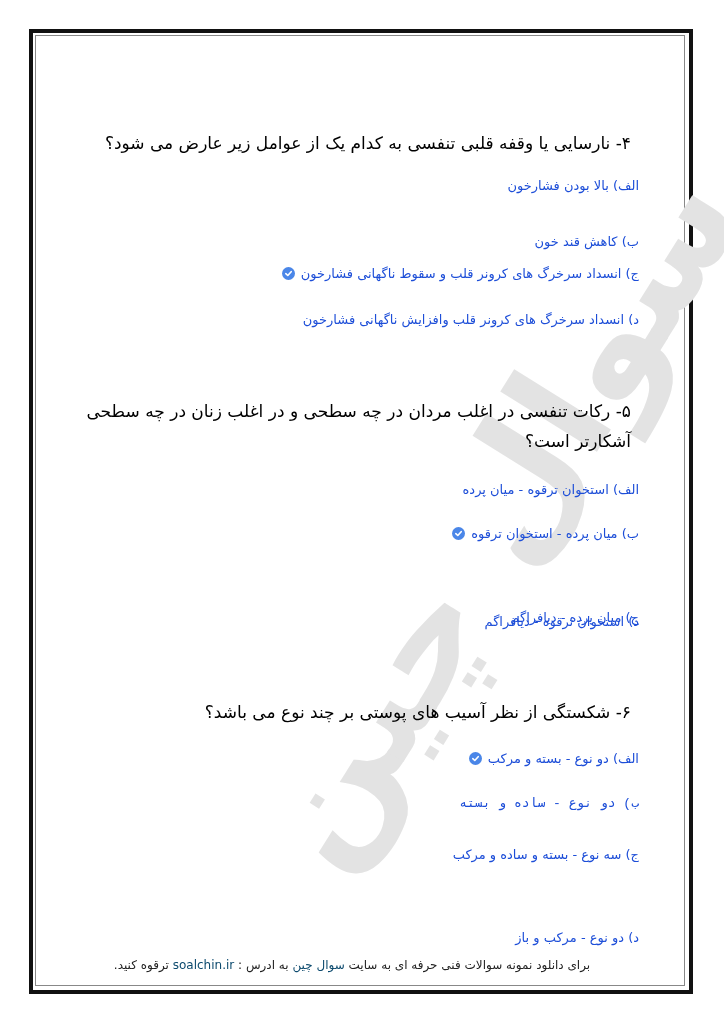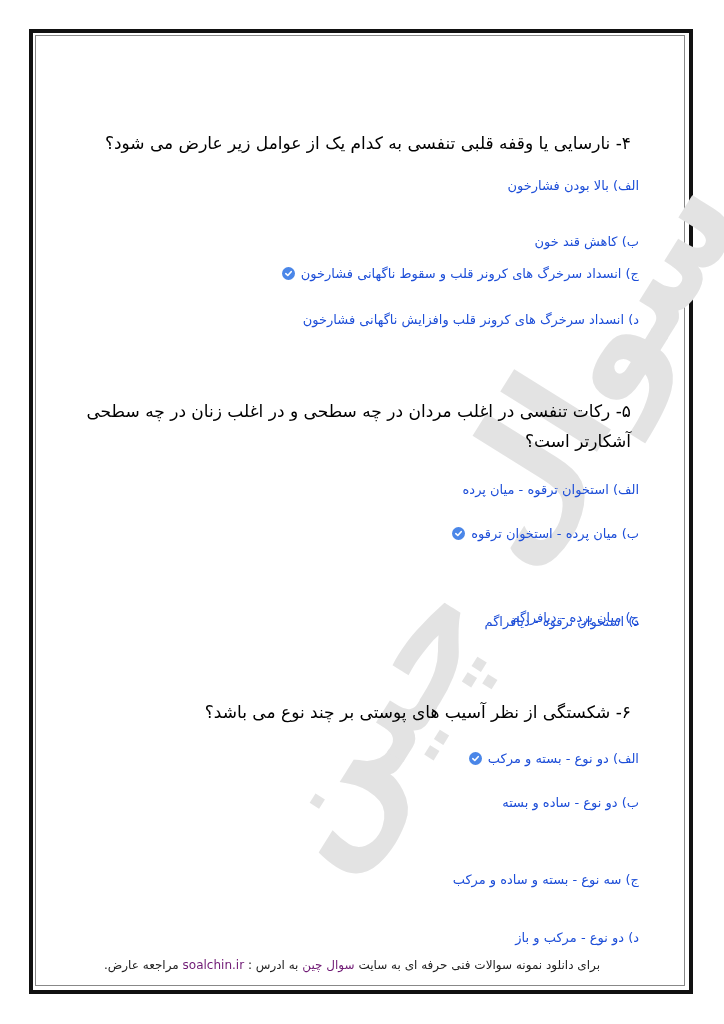--- a/index.html
+++ b/index.html
@@ -6,21 +6,21 @@
     body { width: 724px; height: 1024px; position: relative; overflow: hidden; font-family: "DejaVu Sans", sans-serif; color: #1a1a1a; }
     .frame-outer { position: absolute; left: 29px; top: 29px; width: 656px; height: 957px; border: 4px solid #111; }
     .frame-inner { position: absolute; left: 35px; top: 35px; width: 650px; height: 951px; border: 1px solid #888; box-sizing: border-box; }
     .watermark { position: absolute; left: 105px; top: 430px; font-size: 150px; font-weight: bold; color: #e3e3e3; transform: rotate(-58deg); transform-origin: center; white-space: nowrap; direction: rtl; z-index: 0; letter-spacing: 4px; }
     .content { position: absolute; left: 90px; right: 85px; top: 0; direction: rtl; text-align: right; z-index: 1; }
     .question { position: absolute; right: 8px; font-size: 17px; line-height: 30px; color: #000000; }
     .option { position: absolute; right: 0; font-size: 13px; color: #1d4ed8; white-space: nowrap; display: flex; align-items: center; gap: 6px; direction: rtl; }
     .check { width: 13px; height: 13px; border-radius: 50%; background: #4a86e8; display: inline-flex; align-items: center; justify-content: center; }
     .check svg { width: 9px; height: 9px; }
     .footer { position: absolute; left: 0; right: 0; top: 958px; font-size: 12px; direction: rtl; text-align: center; color: #222; z-index: 1; padding-right: 20px; }
-    .red { color: #701a75; }
+    .red { color: #0c4a6e; }
   </style>
 </head>
 <body>
 
 <div class="frame-outer"></div>
 <div class="frame-inner"></div>
 
 <div class="watermark">سوال چین</div>
 
 <div class="content">
@@ -65,26 +65,26 @@
 
   <div class="question" style="top:697px;margin-left:28px;">۶- شکستگی از نظر آسیب های پوستی بر چند نوع می باشد؟</div>
   <div class="option" style="top:751px;">
       <span>الف) دو نوع - بسته و مرکب</span>
       <span class="check">
         <svg viewBox="0 0 10 10">
           <path d="M2 5.2 L4.2 7.2 L8 3" stroke="#fff" stroke-width="1.8" fill="none" stroke-linecap="round" stroke-linejoin="round"></path>
         </svg>
       </span>
     </div>
-  <div class="option" style="top:795px;">
+  <div class="option" style="top:795px;font-family:Liberation Mono, monospace;">
       <span>ب) دو نوع - ساده و بسته</span>
     </div>
-  <div class="option" style="top:872px;">
+  <div class="option" style="top:847px;">
       <span>ج) سه نوع - بسته و ساده و مرکب</span>
     </div>
   <div class="option" style="top:930px;">
       <span>د) دو نوع - مرکب و باز</span>
     </div>
 </div>
 
 <div class="footer">
-  <span>برای دانلود نمونه سوالات فنی حرفه ای به سایت </span><span class="red">سوال چین</span><span> به ادرس : </span><span class="red" style="direction:ltr; unicode-bidi:embed;">soalchin.ir</span><span> مراجعه عارض.</span>
+  <span>برای دانلود نمونه سوالات فنی حرفه ای به سایت </span><span class="red">سوال چین</span><span> به ادرس : </span><span class="red" style="direction:ltr; unicode-bidi:embed;">soalchin.ir</span><span> ترقوه کنید.</span>
 </div>
 
 </body></html>

